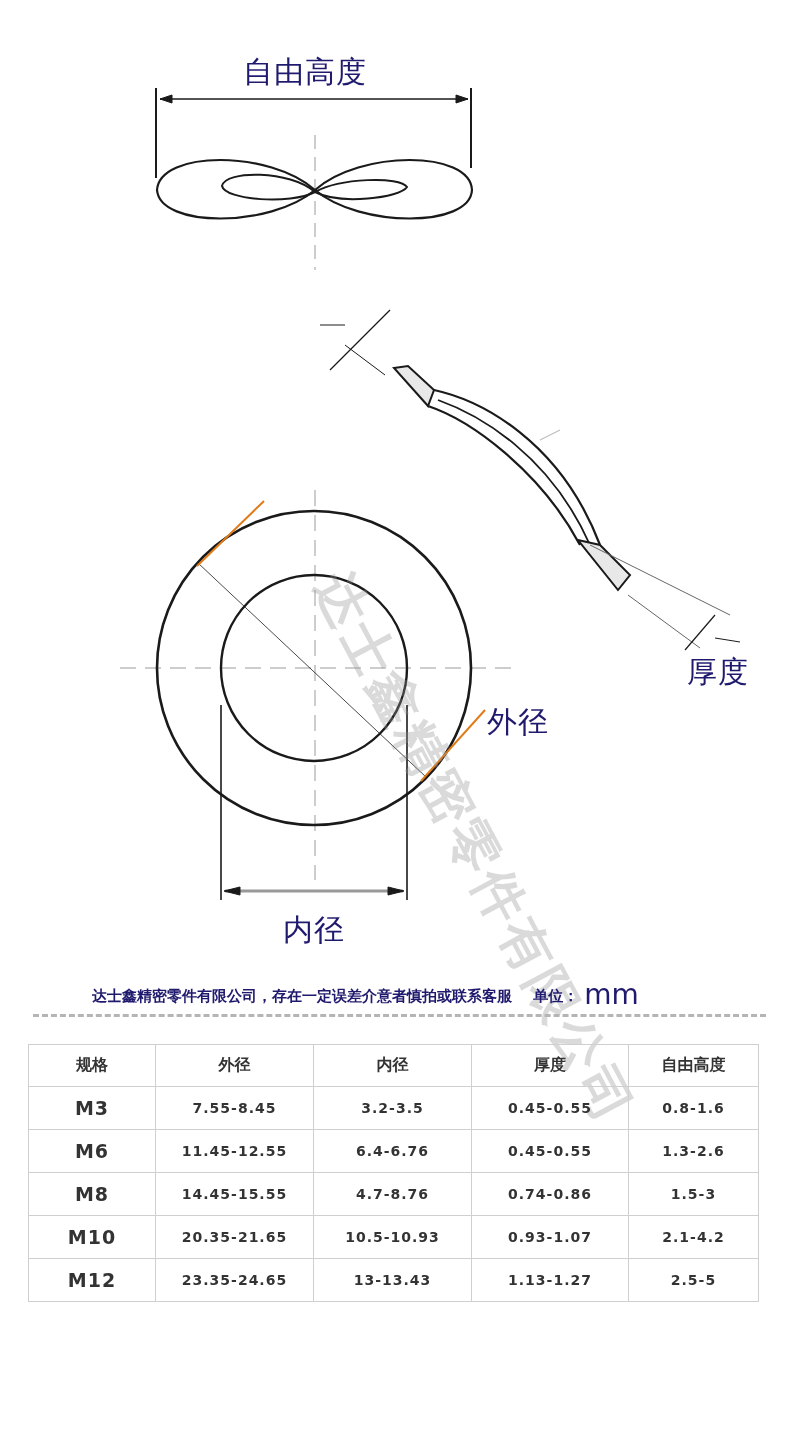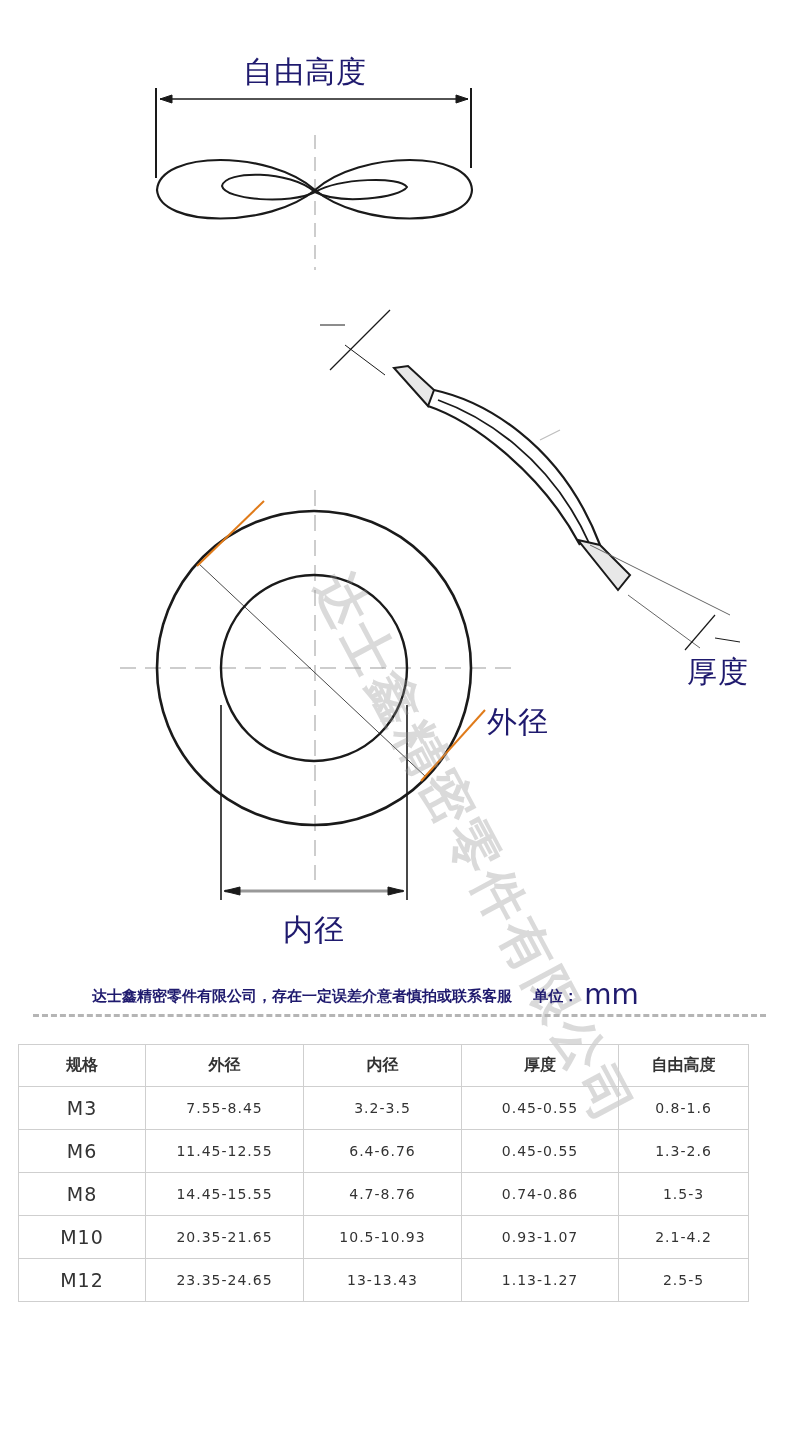--- a/index.html
+++ b/index.html
@@ -6,23 +6,23 @@
   body { width: 790px; height: 1430px; position: relative; overflow: hidden;
          font-family: "DejaVu Sans", "Liberation Sans", sans-serif; }
   .label { position: absolute; color: #1f1a6e; font-size: 30px; letter-spacing: 1px; white-space: nowrap; }
   svg.draw { position: absolute; left: 0; top: 0; }
   .watermark { position: absolute; color: rgba(150,150,150,0.35); font-size: 52px; font-weight: bold;
                transform: rotate(62deg); transform-origin: left top; white-space: nowrap; letter-spacing: 4px; }
   .note { position: absolute; left: 92px; top: 978px; color: #1f1a6e; font-size: 15px; font-weight: bold; white-space: nowrap; }
   .note .unit { margin-left: 16px; }
   .note .mm { font-size: 28px; font-weight: normal; vertical-align: -3px; margin-left: 6px; }
   .dash { position: absolute; left: 33px; top: 1014px; width: 733px; height: 0; border-top: 3px dashed #b5b5b5; }
-  table.spec { position: absolute; left: 18px; top: 1044px; width: 730px; border-collapse: collapse;
+  table.spec { position: absolute; left: 28px; top: 1044px; width: 730px; border-collapse: collapse;
                table-layout: fixed; }
-  table.spec th, table.spec td { border: 1px solid #cfcfcf; text-align: center; color: #333; }
+  table.spec th, table.spec td { border: 1px solid #cfcfcf; text-align: center; color: #333; font-weight: bold; }
   table.spec th { height: 39px; font-size: 16px; font-weight: bold; }
   table.spec td { height: 40px; font-size: 14px; letter-spacing: 1px; font-family: "DejaVu Sans", sans-serif; }
   table.spec td.size { font-size: 19px; }
 </style>
 </head>
 <body>
 
 <svg class="draw" width="790" height="960" viewBox="0 0 790 960">
 
   <g stroke="#1a1a1a" fill="none">

